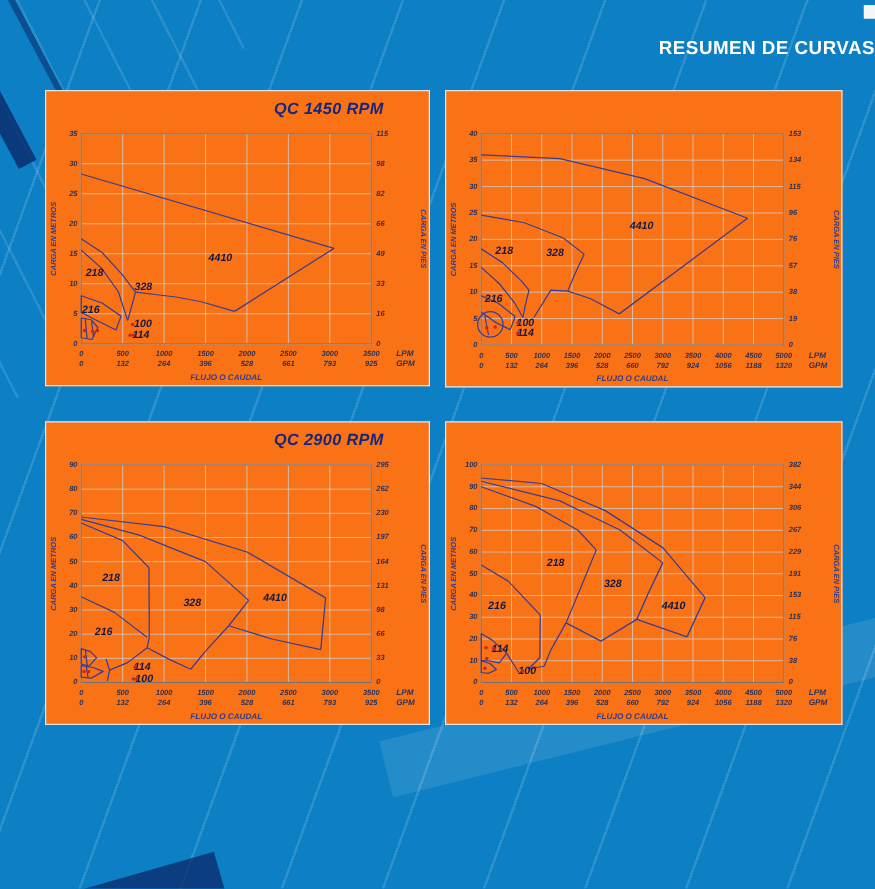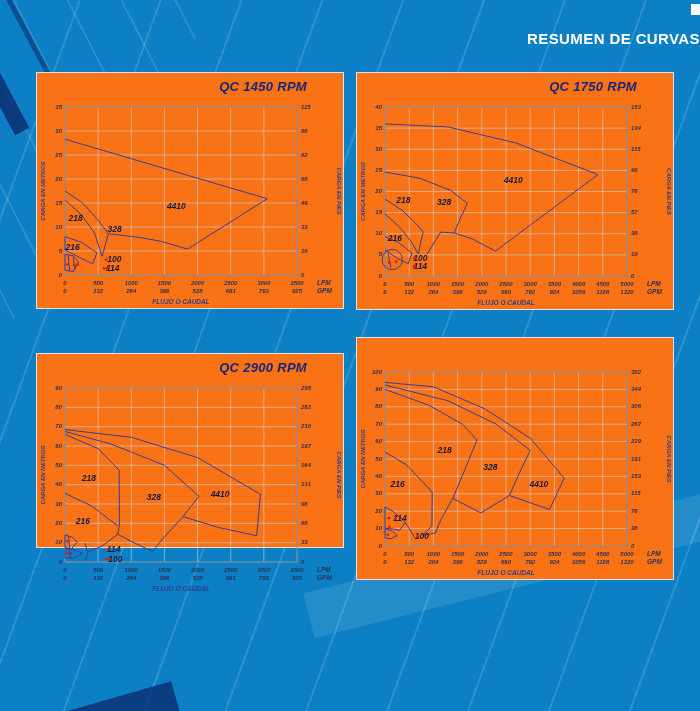--- a/index.html
+++ b/index.html
@@ -21,21 +21,21 @@
      background:#0a2e6f;transform:rotate(-16deg);opacity:.8;}
   .tick-tr{position:absolute;right:0;top:4px;width:9px;height:11px;background:#f4f8fb;}
   h1{position:absolute;left:0;top:30px;width:700px;margin:0;text-align:right;
      color:#ffffff;font-size:15px;font-weight:bold;letter-spacing:.4px;}
   .card{position:absolute;background:#f97316;border:1px solid #dfe4e9;box-sizing:border-box;font-style:italic;}
   .chart-title{height:26px;line-height:28px;text-align:right;padding-right:36px;
      color:#16267d;font-size:13px;font-weight:bold;letter-spacing:.3px;}
   .card svg{position:absolute;left:0;top:26px;}
   #c0{left:36px;top:72px;width:308px;height:237px;}
   #c1{left:356px;top:72px;width:318px;height:238px;}
-  #c2{left:36px;top:353px;width:308px;height:195px;}
+  #c2{left:36px;top:337px;width:308px;height:243px;}
   #c3{left:356px;top:337px;width:318px;height:243px;}
 </style>
 </head>
 <body>
 
 <div class="page">
   <div class="bg streak-a"></div>
   <div class="bg streak-b"></div>
   <div class="streak-c"></div>
   <div class="corner-tl"></div>
@@ -132,21 +132,20 @@
           <text x="280" y="194" font-family="&quot;Liberation Sans&quot;,sans-serif" text-anchor="start" font-size="6.5" font-weight="bold" fill="#2a3158">GPM</text>
         </g>
         <g>
           <text x="8" y="92" font-family="&quot;Liberation Sans&quot;,sans-serif" text-anchor="middle" font-size="6" font-weight="bold" fill="#313c8c" transform="rotate(-90 8 92)">CARGA EN METROS</text>
           <text x="300" y="92" font-family="&quot;Liberation Sans&quot;,sans-serif" text-anchor="middle" font-size="6" font-weight="bold" fill="#313c8c" transform="rotate(90 300 92)">CARGA EN PIES</text>
           <text x="144" y="205" font-family="&quot;Liberation Sans&quot;,sans-serif" text-anchor="middle" font-size="6.5" font-weight="bold" fill="#313c8c">FLUJO O CAUDAL</text>
         </g>
       </svg>
   </div>
   <div class="card" id="c1">
-    <div class="chart-title">QC 1750 RPM</div>
     <svg width="316" height="210">
         <g>
           <line x1="28" x2="28" y1="8" y2="177" stroke="#ccd0d6" stroke-width="0.6"></line>
           <line x1="52.2" x2="52.2" y1="8" y2="177" stroke="#ccd0d6" stroke-width="0.6"></line>
           <line x1="76.4" x2="76.4" y1="8" y2="177" stroke="#ccd0d6" stroke-width="0.6"></line>
           <line x1="100.6" x2="100.6" y1="8" y2="177" stroke="#ccd0d6" stroke-width="0.6"></line>
           <line x1="124.80000000000001" x2="124.80000000000001" y1="8" y2="177" stroke="#ccd0d6" stroke-width="0.6"></line>
           <line x1="149" x2="149" y1="8" y2="177" stroke="#ccd0d6" stroke-width="0.6"></line>
           <line x1="173.2" x2="173.2" y1="8" y2="177" stroke="#ccd0d6" stroke-width="0.6"></line>
           <line x1="197.39999999999998" x2="197.39999999999998" y1="8" y2="177" stroke="#ccd0d6" stroke-width="0.6"></line>

